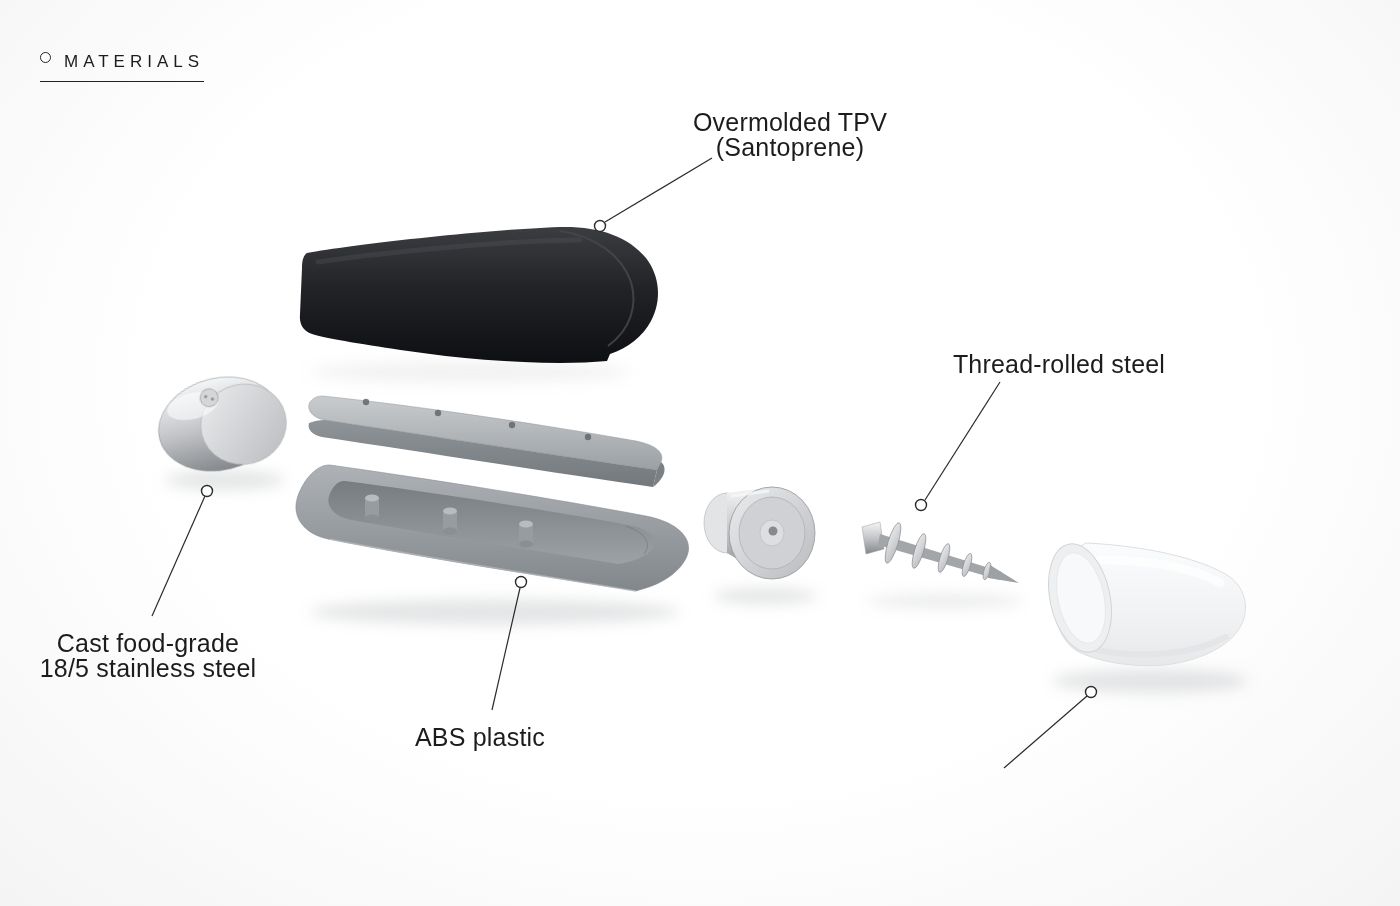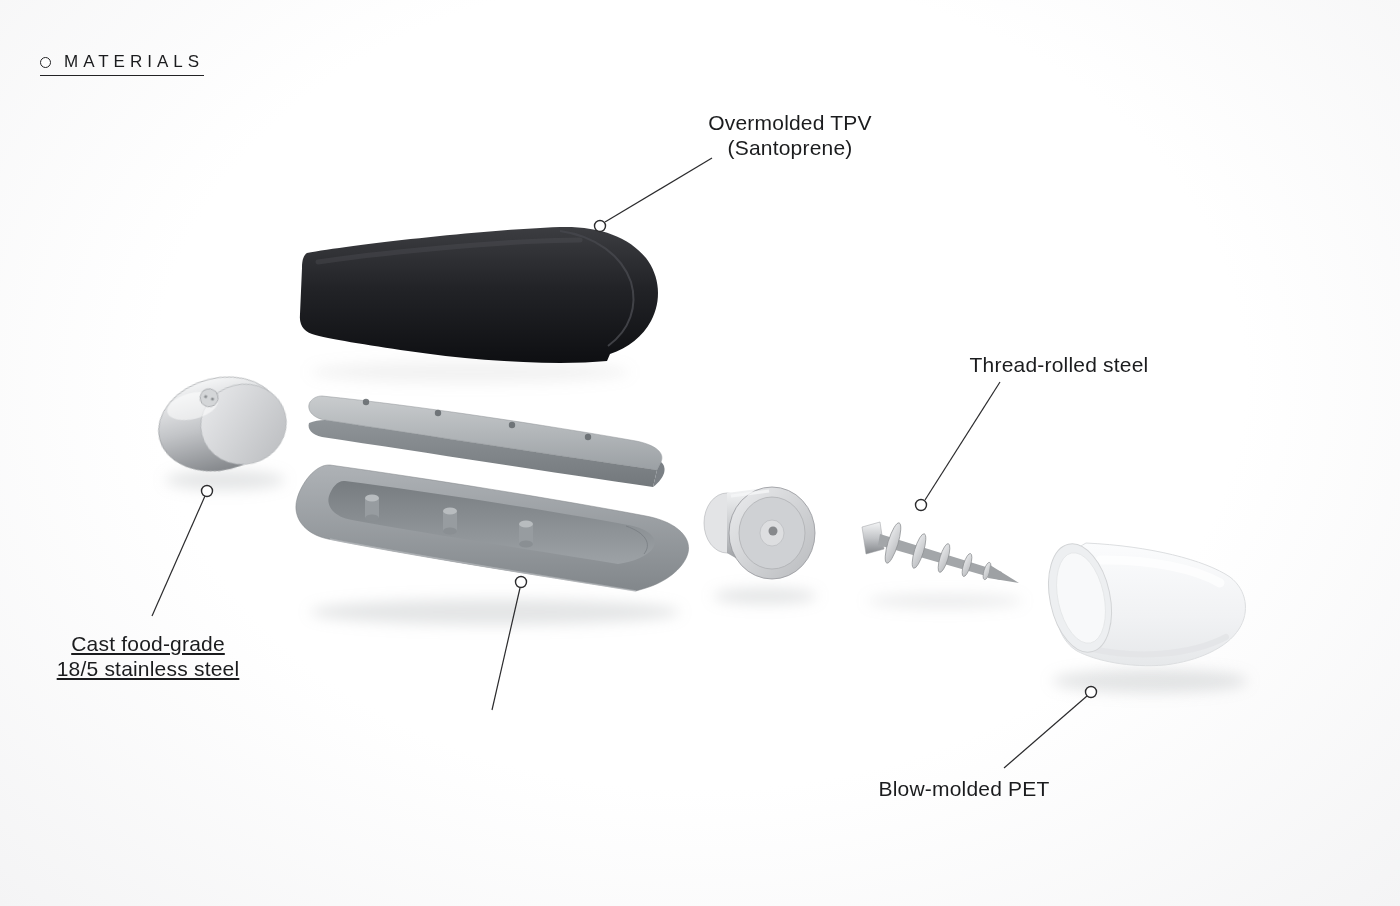--- a/index.html
+++ b/index.html
@@ -7,33 +7,33 @@
     position:relative;
     width:1400px;height:906px;
     margin:0 auto;
     background:radial-gradient(ellipse at 50% 42%, #ffffff 55%, #f4f4f5 100%);
     overflow:hidden;
     font-family:"Liberation Sans", sans-serif;
   }
   .diagram-svg{position:absolute;left:0;top:0;}
   .materials-header{
     position:absolute;left:40px;top:52px;
-    display:flex;align-items:center;gap:13px;
-    border-bottom:1px solid #232325;padding-bottom:3px;
+    display:flex;gap:13px;
+    border-bottom:1px solid #232325;padding-bottom:9px;
   }
   .header-dot{width:9px;height:9px;border:1.6px solid #232325;border-radius:50%;background:#fff;flex:none;}
   .header-title{font-size:17px;font-weight:500;letter-spacing:5px;color:#1b1c1e;}
   .callout-label{
     position:absolute;text-align:center;
-    font-size:21px;line-height:25px;color:#1b1c1e;letter-spacing:0.2px;
+    font-size:25px;line-height:25px;color:#1b1c1e;letter-spacing:0.2px;
   }
   .cl-line{display:block;}
   #label-tpv{left:655px;top:110px;width:270px;}
   #label-thread{left:924px;top:352px;width:270px;}
-  #label-stainless{left:18px;top:631px;width:260px;text-decoration:underline;}
+  #label-stainless{left:18px;top:631px;width:260px;}
   #label-abs{left:350px;top:725px;width:260px;}
   #label-pet{left:834px;top:776px;width:260px;}
 </style>
 </head>
 <body>
 
 <div class="stage">
 
   <svg class="diagram-svg" width="1400" height="906" viewBox="0 0 1400 906">
     <defs>
@@ -206,19 +206,19 @@
   <div class="callout-label" id="label-thread">
     <span class="cl-line">Thread-rolled steel</span>
   </div>
 
   <div class="callout-label" id="label-stainless">
     <span class="cl-line">Cast food-grade</span>
     <span class="cl-line">18/5 stainless steel</span>
   </div>
 
   <div class="callout-label" id="label-abs">
+    <span class="cl-line">ABS plastic</span>
   </div>
 
   <div class="callout-label" id="label-pet">
-    <span class="cl-line">Blow-molded PET</span>
   </div>
 
 </div>
 
 </body></html>

